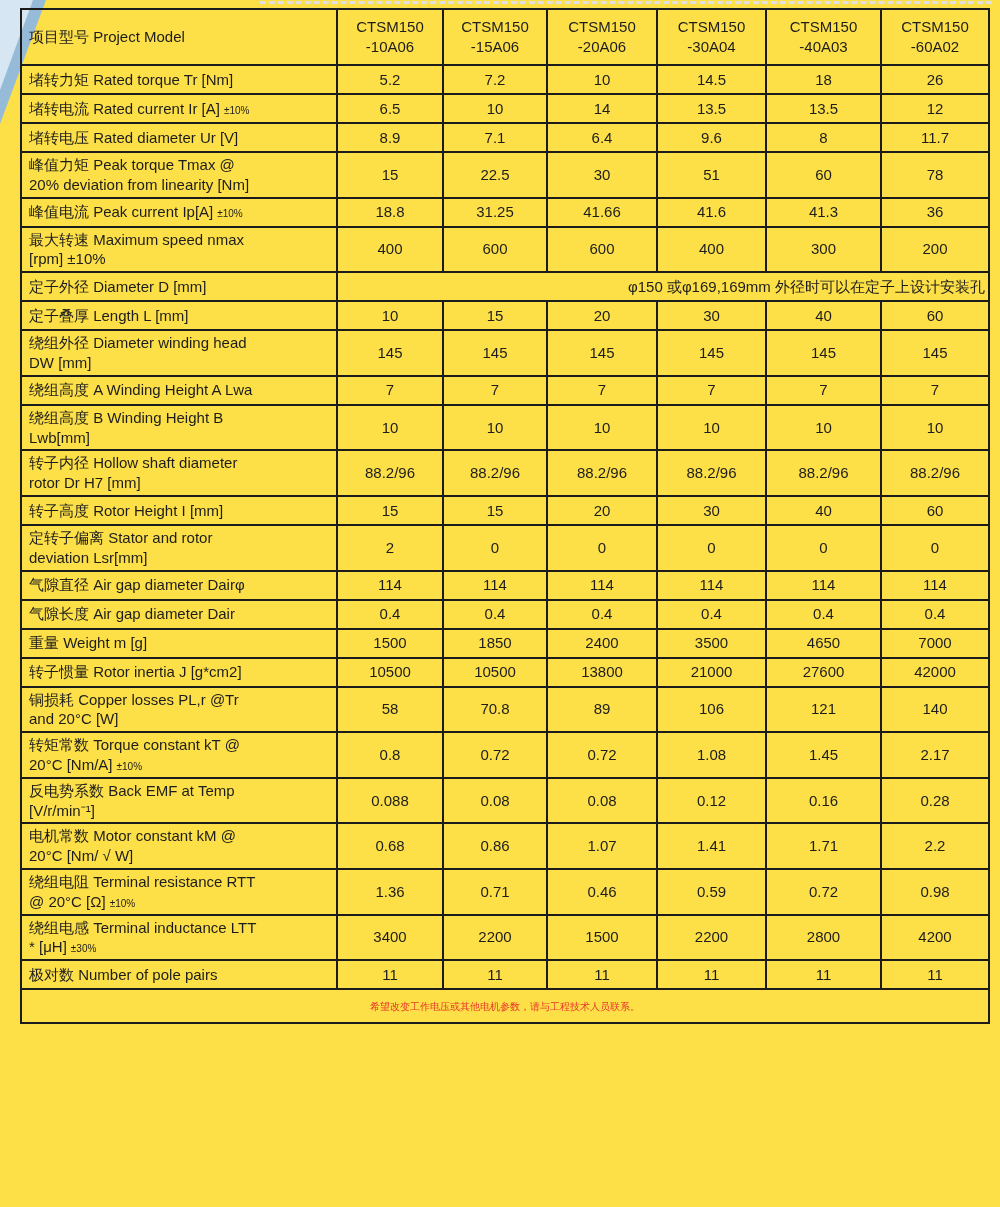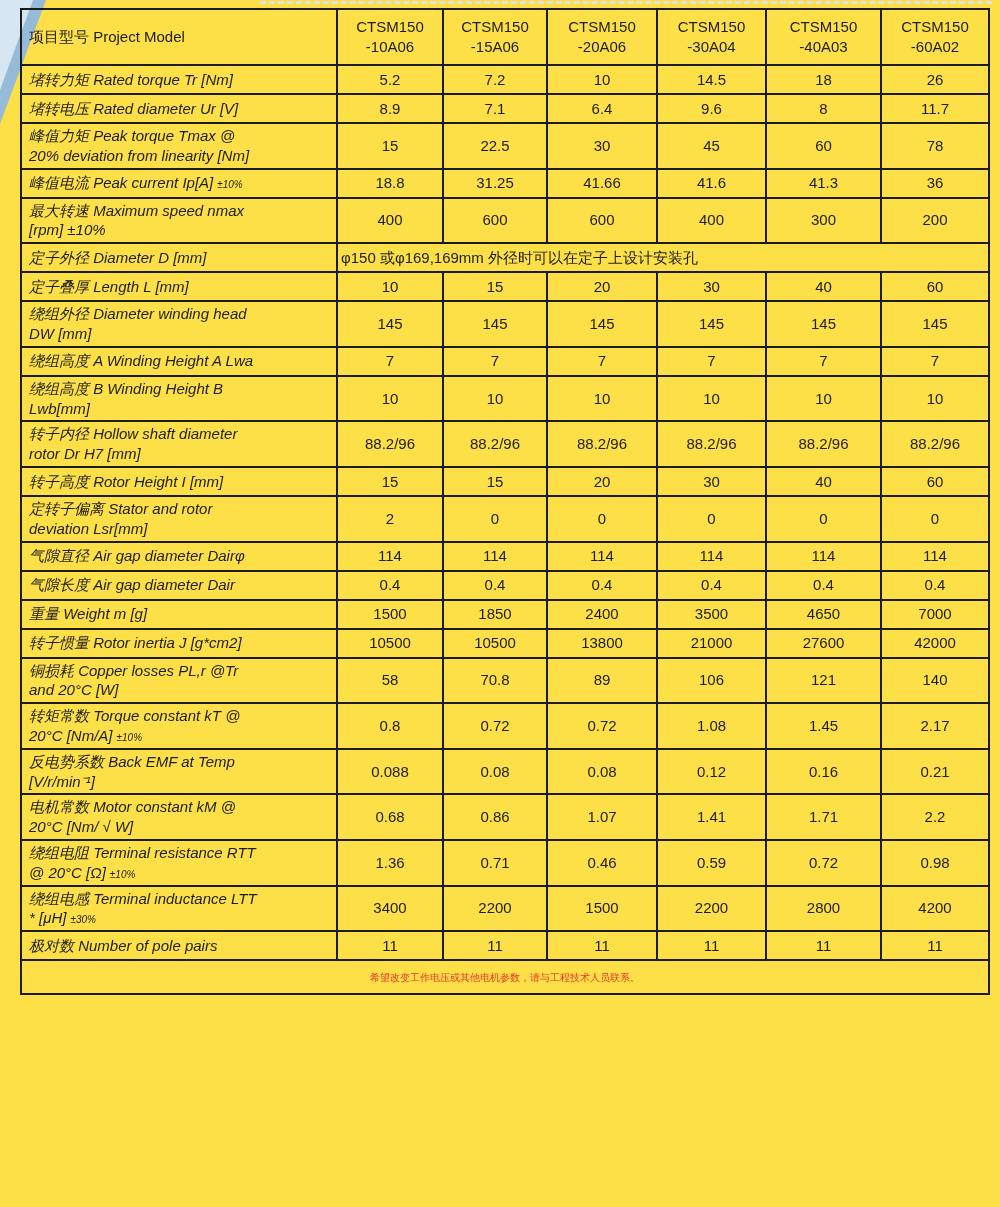--- a/index.html
+++ b/index.html
@@ -50,31 +50,30 @@
   }
   .spec th.label-col{
     text-align:left;
     padding-left:7px;
   }
   td.label-cell{
     text-align:left;
     padding-left:7px;
     white-space:pre-line;
     height:23px;
-    font-style:italic;
   }
   td.value-cell{
     text-align:center;
     height:23px;
   }
   .note{
     font-size:10px;
     margin-left:4px;
   }
-  td.merged-cell{text-align:left;}
+  td.merged-cell{text-align:right;}
   td.footer-cell{
     color:#e8352b;
     text-align:center;
     height:28px;
     font-size:10px;
   }
 </style>
 </head>
 <body>
 
@@ -114,35 +113,44 @@
         <tr>
           <td class="label-cell"><span>堵转力矩 Rated torque Tr [Nm]</span></td>
           <td class="value-cell">5.2</td>
           <td class="value-cell">7.2</td>
           <td class="value-cell">10</td>
           <td class="value-cell">14.5</td>
           <td class="value-cell">18</td>
           <td class="value-cell">26</td>
         </tr>
         <tr>
+          <td class="label-cell"><span>堵转电流 Rated current Ir [A]</span><span class="note">±10%</span></td>
+          <td class="value-cell">6.5</td>
+          <td class="value-cell">10</td>
+          <td class="value-cell">14</td>
+          <td class="value-cell">13.5</td>
+          <td class="value-cell">13.5</td>
+          <td class="value-cell">12</td>
+        </tr>
+        <tr>
           <td class="label-cell"><span>堵转电压 Rated diameter Ur [V]</span></td>
           <td class="value-cell">8.9</td>
           <td class="value-cell">7.1</td>
           <td class="value-cell">6.4</td>
           <td class="value-cell">9.6</td>
           <td class="value-cell">8</td>
           <td class="value-cell">11.7</td>
         </tr>
         <tr>
           <td class="label-cell"><span>峰值力矩 Peak torque Tmax @
 20% deviation from linearity [Nm]</span></td>
           <td class="value-cell">15</td>
           <td class="value-cell">22.5</td>
           <td class="value-cell">30</td>
-          <td class="value-cell">45</td>
+          <td class="value-cell">51</td>
           <td class="value-cell">60</td>
           <td class="value-cell">78</td>
         </tr>
         <tr>
           <td class="label-cell"><span>峰值电流 Peak current Ip[A]</span><span class="note">±10%</span></td>
           <td class="value-cell">18.8</td>
           <td class="value-cell">31.25</td>
           <td class="value-cell">41.66</td>
           <td class="value-cell">41.6</td>
           <td class="value-cell">41.3</td>
@@ -286,21 +294,21 @@
           <td class="value-cell">2.17</td>
         </tr>
         <tr>
           <td class="label-cell"><span>反电势系数 Back EMF at Temp
 [V/r/min⁻¹]</span></td>
           <td class="value-cell">0.088</td>
           <td class="value-cell">0.08</td>
           <td class="value-cell">0.08</td>
           <td class="value-cell">0.12</td>
           <td class="value-cell">0.16</td>
-          <td class="value-cell">0.21</td>
+          <td class="value-cell">0.28</td>
         </tr>
         <tr>
           <td class="label-cell"><span>电机常数 Motor constant kM @
 20°C [Nm/ √ W]</span></td>
           <td class="value-cell">0.68</td>
           <td class="value-cell">0.86</td>
           <td class="value-cell">1.07</td>
           <td class="value-cell">1.41</td>
           <td class="value-cell">1.71</td>
           <td class="value-cell">2.2</td>

